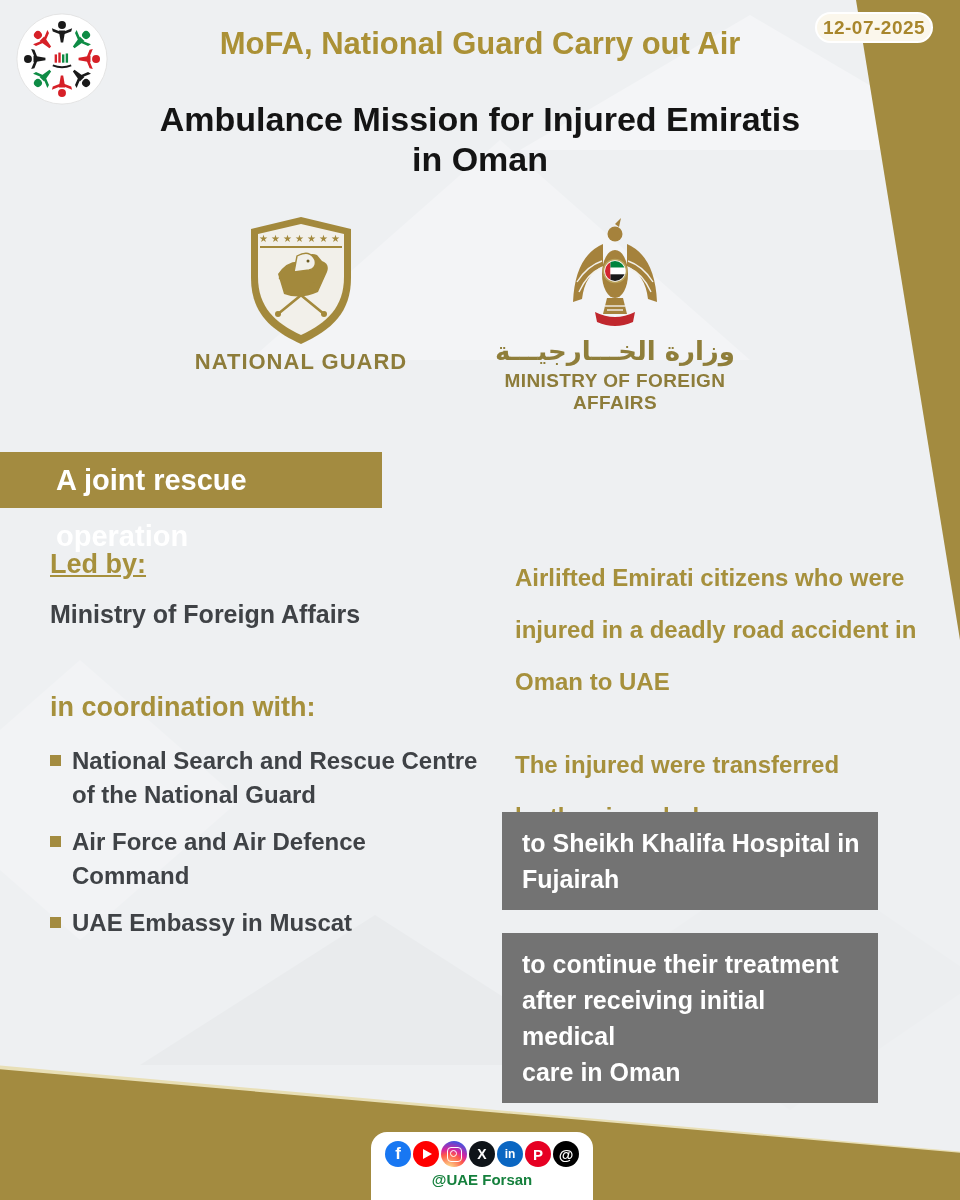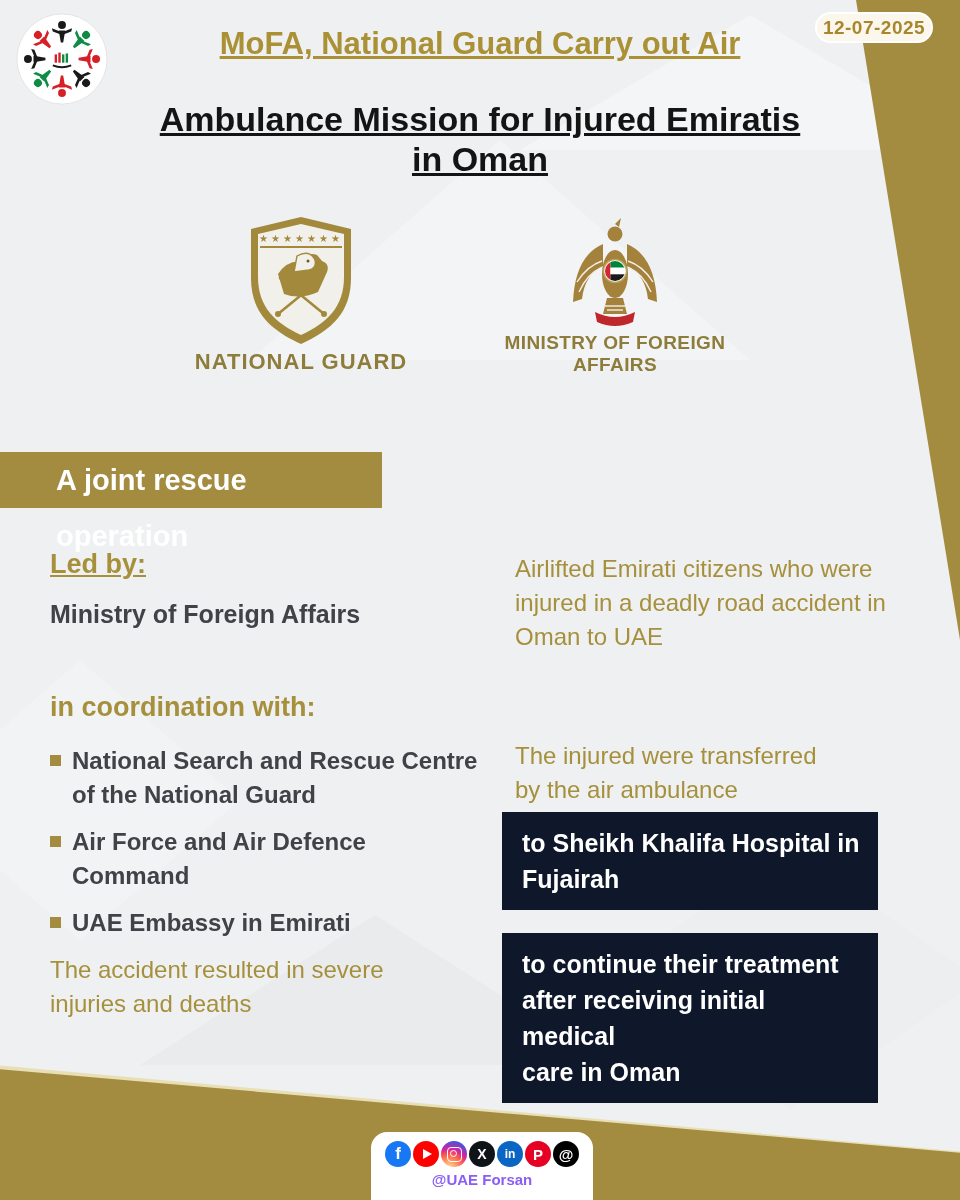--- a/index.html
+++ b/index.html
@@ -34,21 +34,21 @@
   
   .date-pill{position:absolute;z-index:3;left:815px;top:12px;width:118px;height:31px;
     background:#fbf7ec;border:2px solid #ffffff;border-radius:18px;
     box-sizing:border-box;display:flex;align-items:center;justify-content:center;
     color:#a8862c;font-weight:bold;font-size:19px;letter-spacing:.5px;}
 
   
   .forsan-logo{position:absolute;z-index:3;left:16px;top:13px;width:92px;height:92px;}
 
   
-  .title{position:absolute;z-index:2;left:0;width:960px;text-align:center;font-weight:bold;text-decoration:underline;}
+  .title{position:absolute;z-index:2;left:0;width:960px;text-align:center;font-weight:bold;}
   .t1{top:26px;color:#ab9136;font-size:31px;}
   .t2{top:100px;color:#141414;font-size:34px;}
   .t3{top:140px;color:#141414;font-size:34px;}
 
   
   .ng-block{position:absolute;z-index:2;left:190px;top:216px;width:222px;text-align:center;}
   .mofa-block{position:absolute;z-index:2;left:470px;top:216px;width:290px;text-align:center;}
   .emblem-arabic{font-family:"DejaVu Sans",sans-serif;direction:rtl;color:#8f7e3a;
     font-weight:bold;font-size:26px;line-height:30px;margin-top:8px;}
   .emblem-english{color:#8d7c3a;font-weight:bold;}
@@ -59,36 +59,36 @@
 
   
   .banner{position:absolute;z-index:2;left:0;top:452px;width:382px;height:56px;
     background:#a38b40;color:#ffffff;font-weight:bold;font-size:29px;
     line-height:56px;padding-left:56px;box-sizing:border-box;}
 
   
   .pre{white-space:pre-line;}
   .goldhead{position:absolute;z-index:2;color:#a6903c;font-weight:bold;font-size:27px;}
   .darktext{position:absolute;z-index:2;color:#3f4246;font-weight:bold;font-size:25px;}
-  .goldpara{position:absolute;z-index:2;color:#a6903c;font-weight:normal;font-size:24px;line-height:34px;}
+  .goldpara{position:absolute;z-index:2;color:#a6903c;font-weight:bold;font-size:24px;line-height:52px;}
 
   .led-by-label{left:50px;top:549px;text-decoration:underline;}
   .led-by-value{left:50px;top:600px;}
   .coord-label{left:50px;top:692px;}
 
   .coord-list{position:absolute;z-index:2;left:50px;top:744px;width:430px;}
   .coord-item{display:flex;margin-bottom:13px;}
   .bullet{flex:0 0 11px;width:11px;height:11px;background:#a38b40;margin:11px 11px 0 0;}
   .coord-item .itext{color:#3f4246;font-weight:bold;font-size:24px;line-height:34px;}
 
   .accident-note{left:50px;top:953px;width:400px;}
   .para-airlift{left:515px;top:552px;width:410px;}
   .para-transfer{left:515px;top:739px;width:410px;}
 
-  .goldbox{position:absolute;z-index:2;left:502px;width:376px;background:#0f172a;
+  .goldbox{position:absolute;z-index:2;left:502px;width:376px;background:#737373;
     color:#ffffff;font-weight:bold;font-size:25px;line-height:36px;
     padding:13px 14px 13px 20px;box-sizing:border-box;}
   .box1{top:812px;}
   .box2{top:933px;}
 
   
   .footer-card{position:absolute;z-index:3;left:371px;top:1132px;width:222px;height:68px;
     background:#ffffff;border-radius:16px 16px 0 0;text-align:center;}
   .sicons{display:flex;justify-content:center;gap:2px;margin-top:9px;}
   .sicon{width:26px;height:26px;border-radius:50%;display:flex;align-items:center;
@@ -98,21 +98,21 @@
   .yt-tri{width:0;height:0;border-left:9px solid #fff;border-top:5.5px solid transparent;
     border-bottom:5.5px solid transparent;margin-left:2px;}
   .icon-ig{background:radial-gradient(circle at 30% 110%,#fdf497 0%,#fd5949 45%,#d6249f 60%,#285aeb 90%);}
   .ig-cam{position:relative;width:13px;height:13px;border:1.6px solid #fff;border-radius:4px;}
   .ig-cam::after{content:"";position:absolute;left:2.6px;top:2.6px;width:5px;height:5px;
     border:1.6px solid #fff;border-radius:50%;}
   .icon-x{background:#0f1419;}    .icon-x::before{content:"X";font-size:14px;}
   .icon-li{background:#0a66c2;}   .icon-li::before{content:"in";font-size:12px;}
   .icon-pin{background:#e60023;}  .icon-pin::before{content:"P";font-size:15px;}
   .icon-th{background:#000000;}   .icon-th::before{content:"@";font-size:15px;}
-  .handle{margin-top:4px;color:#8b5cf6;font-weight:bold;font-size:15px;}
+  .handle{margin-top:4px;color:#15803d;font-weight:bold;font-size:15px;}
 </style>
 </head>
 <body>
 
 <div class="poster">
 
   <div class="bgshape s1"></div>
   <div class="bgshape s2"></div>
   <div class="bgshape s5"></div>
   <div class="bgshape s3"></div>
@@ -223,20 +223,21 @@
           <circle cx="48" cy="55" r="10"></circle>
         </clipPath>
       <g clip-path="url(#flagclip)">
         <rect x="38" y="45" width="5.5" height="20" fill="#d22630"></rect>
         <rect x="43.5" y="45" width="14.5" height="6.7" fill="#00843d"></rect>
         <rect x="43.5" y="51.7" width="14.5" height="6.6" fill="#ffffff"></rect>
         <rect x="43.5" y="58.3" width="14.5" height="6.7" fill="#1a1a1a"></rect>
       </g>
       <path d="M28 96 Q48 106 68 96 L66 106 Q48 114 30 106 Z" fill="#c0272d"></path>
     </svg>
+    <div class="emblem-arabic">وزارة الخـــارجيـــة</div>
     <div class="emblem-english">MINISTRY OF FOREIGN AFFAIRS</div>
   </div>
 
   <div class="banner">A joint rescue operation</div>
 
   <div class="goldhead led-by-label">Led by:</div>
   <div class="darktext led-by-value">Ministry of Foreign Affairs</div>
   <div class="goldhead coord-label">in coordination with:</div>
 
   <div class="coord-list">
@@ -244,26 +245,24 @@
       <span class="bullet"></span>
       <span class="itext pre">National Search and Rescue Centre
 of the National Guard</span>
     </div>
     <div class="coord-item">
       <span class="bullet"></span>
       <span class="itext pre">Air Force and Air Defence Command</span>
     </div>
     <div class="coord-item">
       <span class="bullet"></span>
-      <span class="itext pre">UAE Embassy in Emirati</span>
-    </div>
-  </div>
-
-  <div class="goldpara pre accident-note">The accident resulted in severe
-injuries and deaths</div>
+      <span class="itext pre">UAE Embassy in Muscat</span>
+    </div>
+  </div>
+
 
   <div class="goldpara pre para-airlift">Airlifted Emirati citizens who were
 injured in a deadly road accident in
 Oman to UAE</div>
   <div class="goldpara pre para-transfer">The injured were transferred
 by the air ambulance</div>
   <div class="goldbox box1 pre">to Sheikh Khalifa Hospital in
 Fujairah</div>
   <div class="goldbox box2 pre">to continue their treatment
 after receiving initial medical

